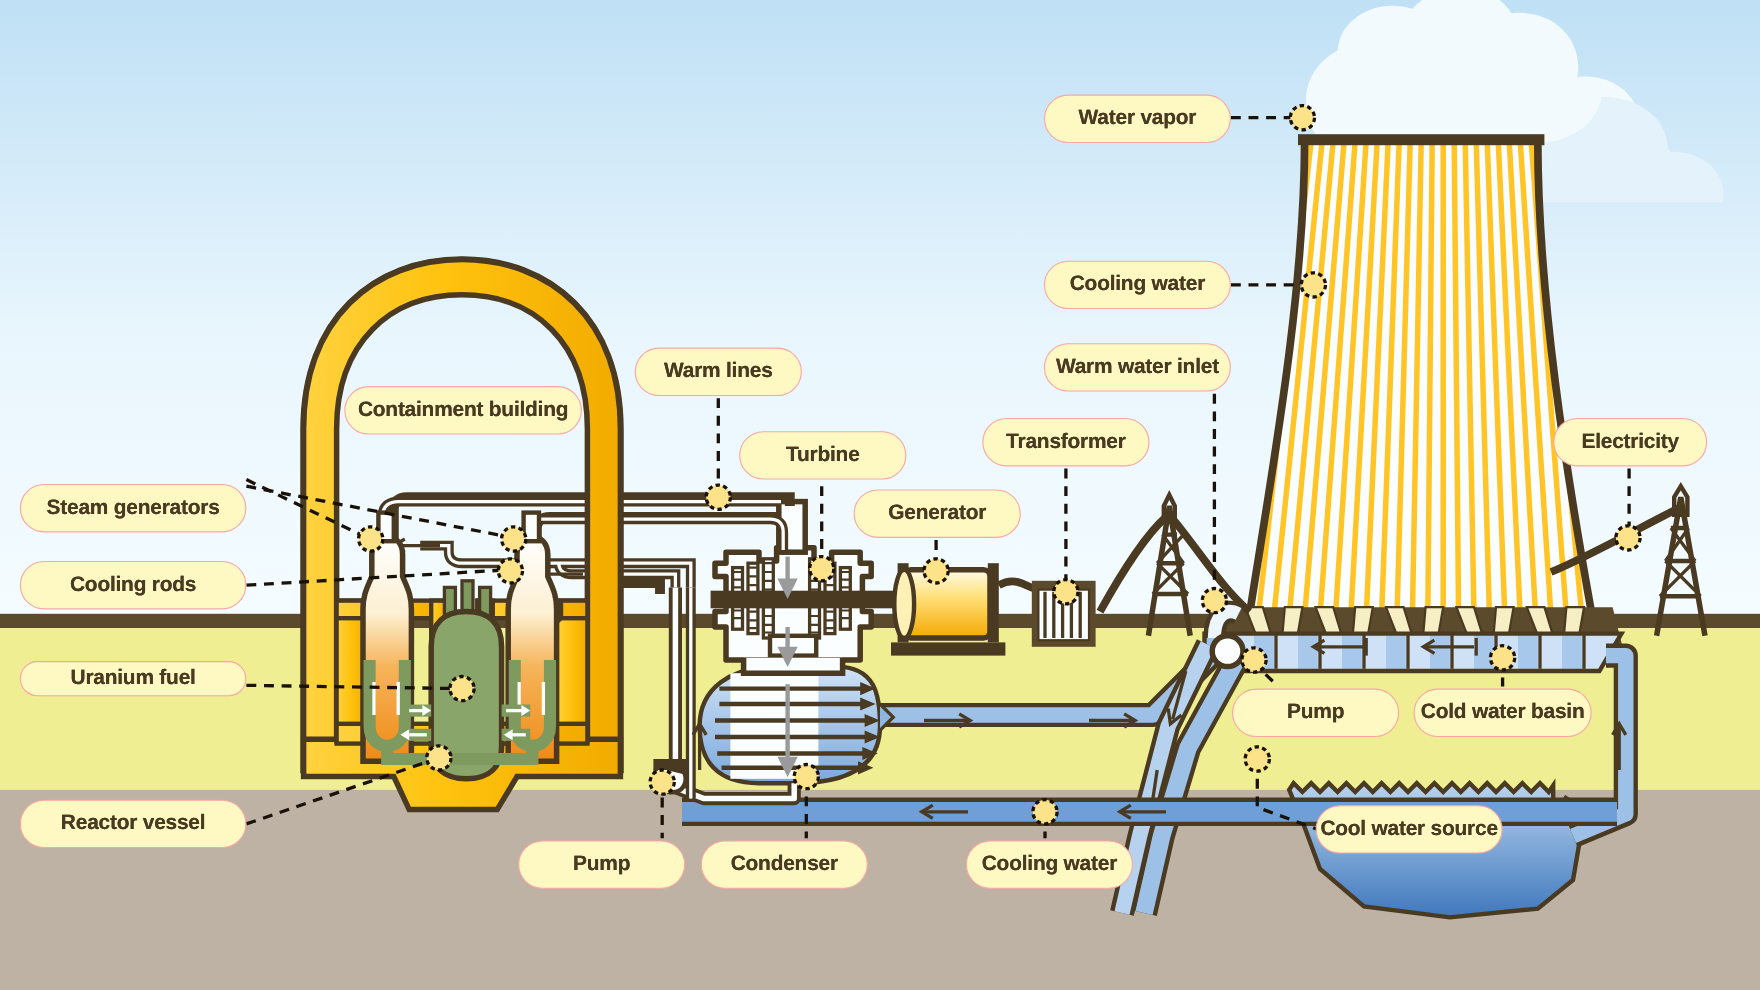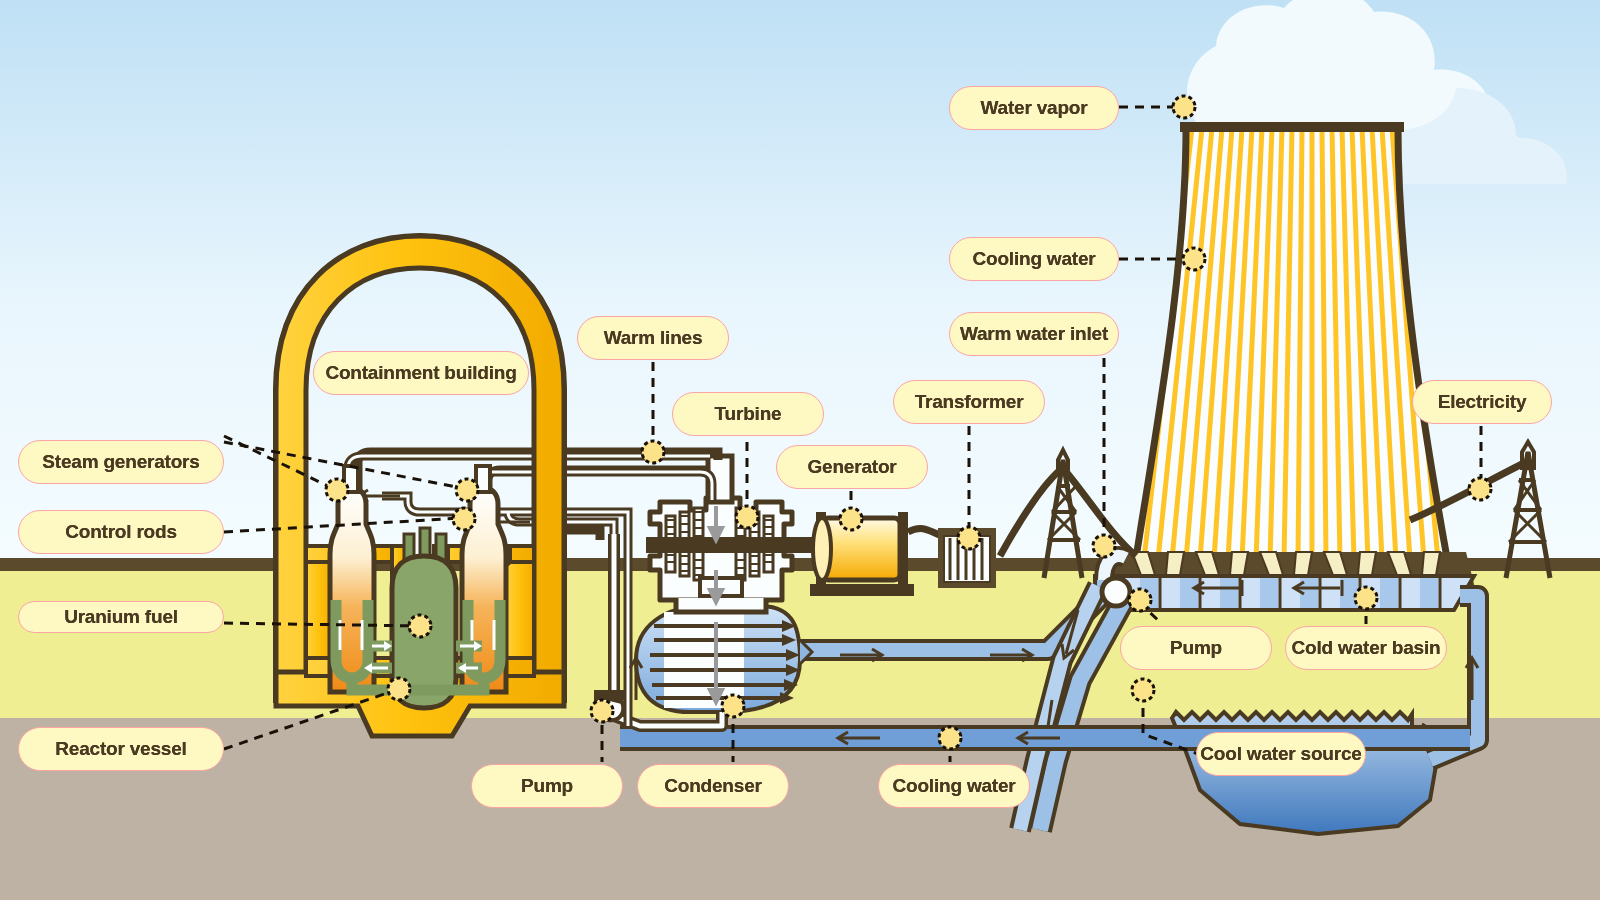--- a/index.html
+++ b/index.html
@@ -488,21 +488,21 @@
       <circle cx="950" cy="738" r="11"></circle>
       <circle cx="1140" cy="600" r="11"></circle>
       <circle cx="1366" cy="598" r="11"></circle>
       <circle cx="1143" cy="690" r="11"></circle>
     </g>
   </g>
 </svg>
 
 <div id="labels">
       <div class="lbl" style="left: 18px; top: 396px; width: 206px; height: 44px; margin-top: 44px;">Steam generators</div>
-      <div class="lbl" style="left: 18px; top: 510px; width: 206px; height: 44px;">Control rods</div>
+      <div class="lbl" style="left: 18px; top: 510px; width: 206px; height: 44px;">Cooling rods</div>
       <div class="lbl" style="left: 18px; top: 601px; width: 206px; height: 32px;">Uranium fuel</div>
       <div class="lbl" style="left: 18px; top: 727px; width: 206px; height: 44px;">Reactor vessel</div>
       <div class="lbl" style="left: 313px; top: 351px; width: 216px; height: 44px; text-align: center;">Containment building</div>
       <div class="lbl" style="left: 577px; top: 316px; width: 152px; height: 44px;">Warm lines</div>
       <div class="lbl" style="left: 672px; top: 392px; width: 152px; height: 44px;">Turbine</div>
       <div class="lbl" style="left: 776px; top: 445px; width: 152px; height: 44px;">Generator</div>
       <div class="lbl" style="left: 893px; top: 380px; width: 152px; height: 44px;">Transformer</div>
       <div class="lbl" style="left: 949px; top: 86px; width: 170px; height: 44px;">Water vapor</div>
       <div class="lbl" style="left: 949px; top: 237px; width: 170px; height: 44px;">Cooling water</div>
       <div class="lbl" style="left: 949px; top: 312px; width: 170px; height: 44px;">Warm water inlet</div>

